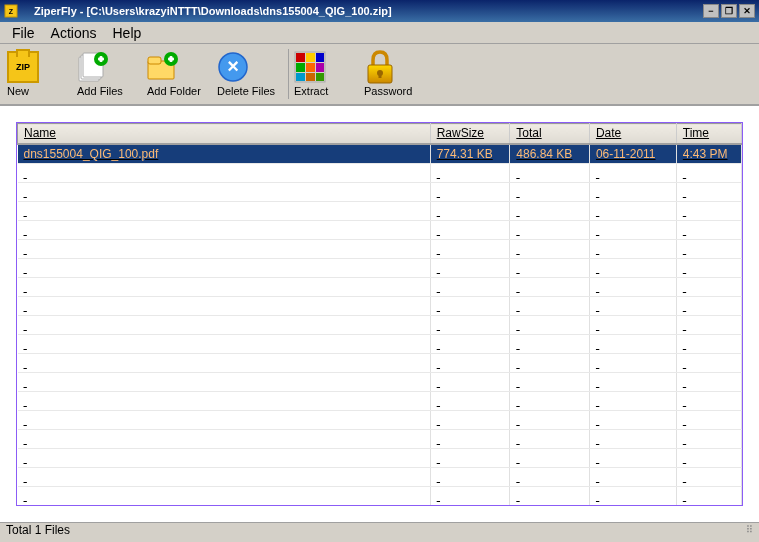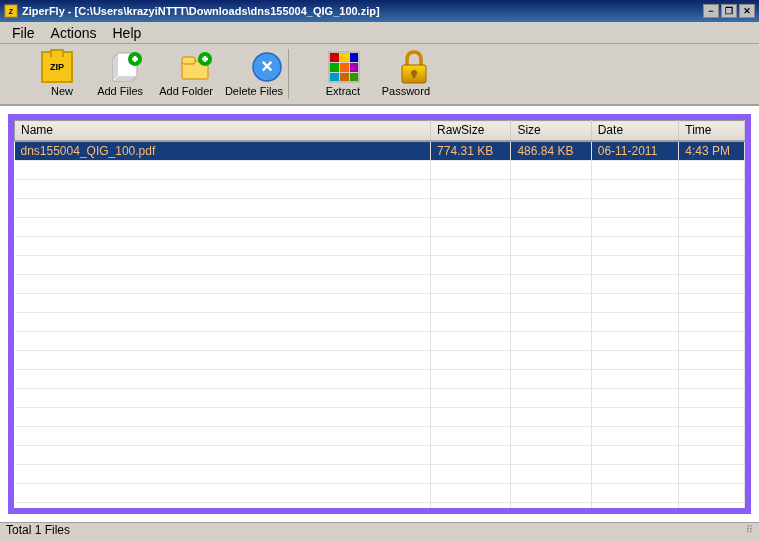--- a/index.html
+++ b/index.html
@@ -21,21 +21,21 @@
       align-items: center;
       justify-content: space-between;
       padding: 0 4px;
       font-size: 11px;
       font-weight: bold;
       user-select: none;
     }
     .title-bar-left {
       display: flex;
       align-items: center;
-      gap: 4px;
+      gap: 16px;
     }
     .title-icon {
       width: 14px;
       height: 14px;
     }
     .title-buttons {
       display: flex;
       gap: 2px;
     }
     .title-btn {
@@ -74,21 +74,21 @@
       height: 62px;
       display: flex;
       align-items: center;
       padding: 4px 6px;
       gap: 2px;
       border-bottom: 2px solid #a0a0a0;
     }
     .toolbar-btn {
       display: flex;
       flex-direction: column;
-      align-items: flex-end;
+      align-items: flex-start;
       justify-content: center;
       width: 68px;
       height: 54px;
       background: #d4d0c8;
       border: 1px solid transparent;
       cursor: pointer;
       font-size: 11px;
       gap: 2px;
     }
     .toolbar-icon {
@@ -124,22 +124,23 @@
       background: #f5c518;
       border: 2px solid #cc9900;
       border-bottom: none;
     }
 
     
     .file-list-container {
       flex: 1;
       overflow: hidden;
       background: white;
-      border: 6px solid #8b5cf6;
-      margin: 8px;
+      border: 1px solid #8b5cf6;
+      margin: 16px;
+      text-decoration: underline;
     }
 
     .file-table {
       width: 100%;
       border-collapse: collapse;
       table-layout: fixed;
     }
     .file-table thead tr {
       background: #e8e4de;
       height: 20px;
@@ -311,21 +312,21 @@
   </div>
 </div>
 
 <div class="main-area">
   <div class="file-list-container">
     <table class="file-table">
       <thead>
         <tr>
           <th style="width:57%">Name</th>
           <th style="width:11%">RawSize</th>
-          <th style="width:11%">Size</th>
+          <th style="width:11%">Total</th>
           <th style="width:12%">Date</th>
           <th style="width:9%">Time</th>
         </tr>
       </thead>
       <tbody id="file-tbody">
 
       <tr class="selected">
             <td>dns155004_QIG_100.pdf</td>
             <td>774.31 KB</td>
             <td>486.84 KB</td>

